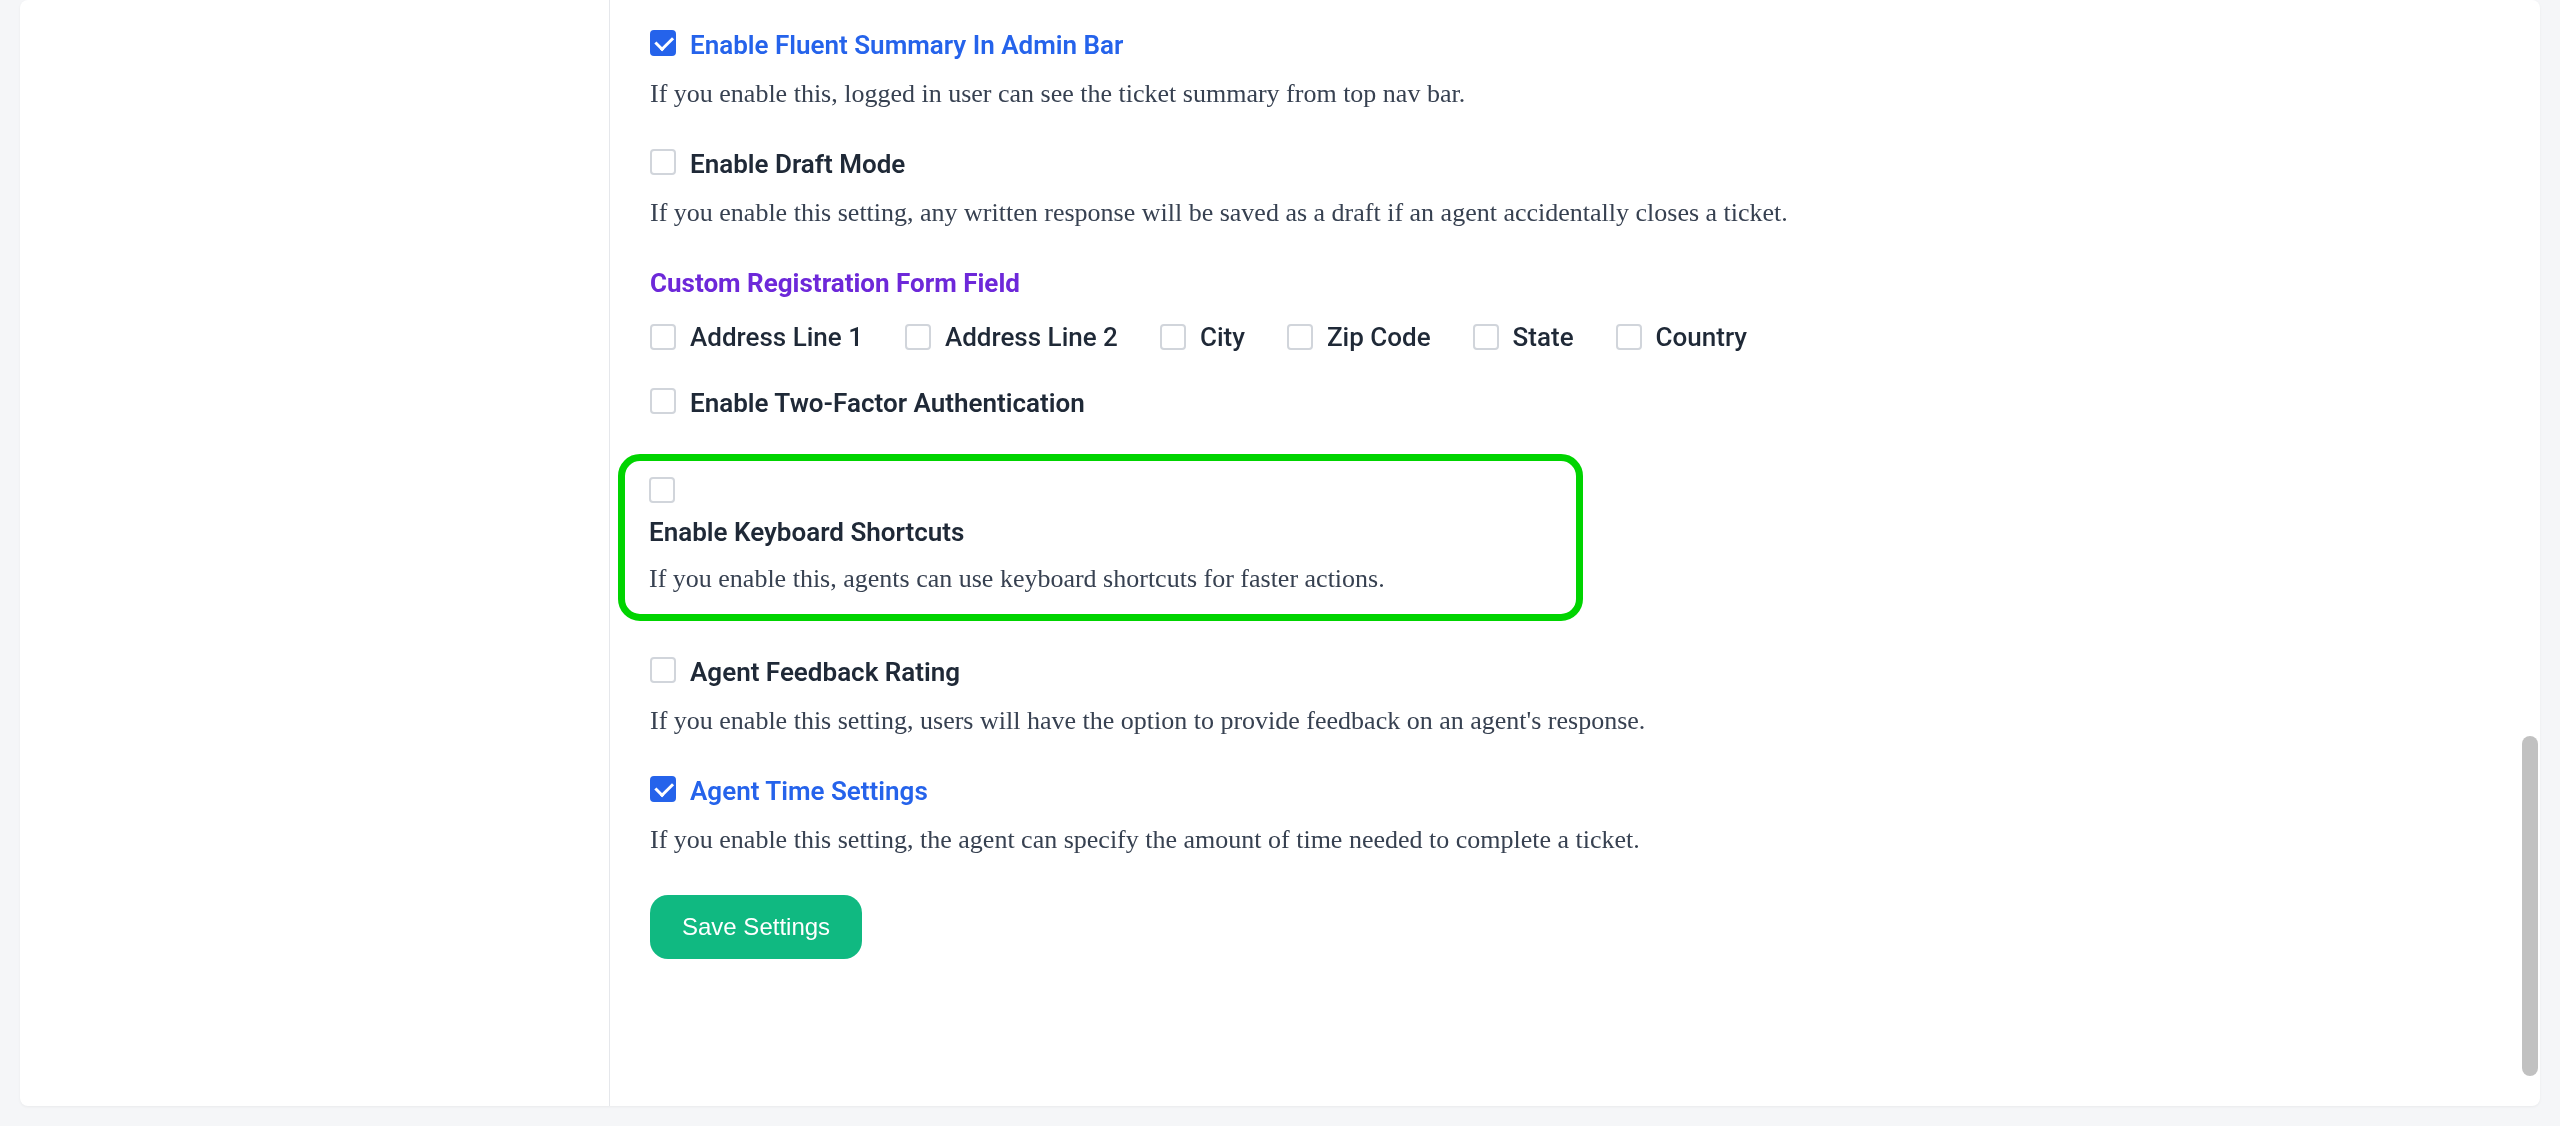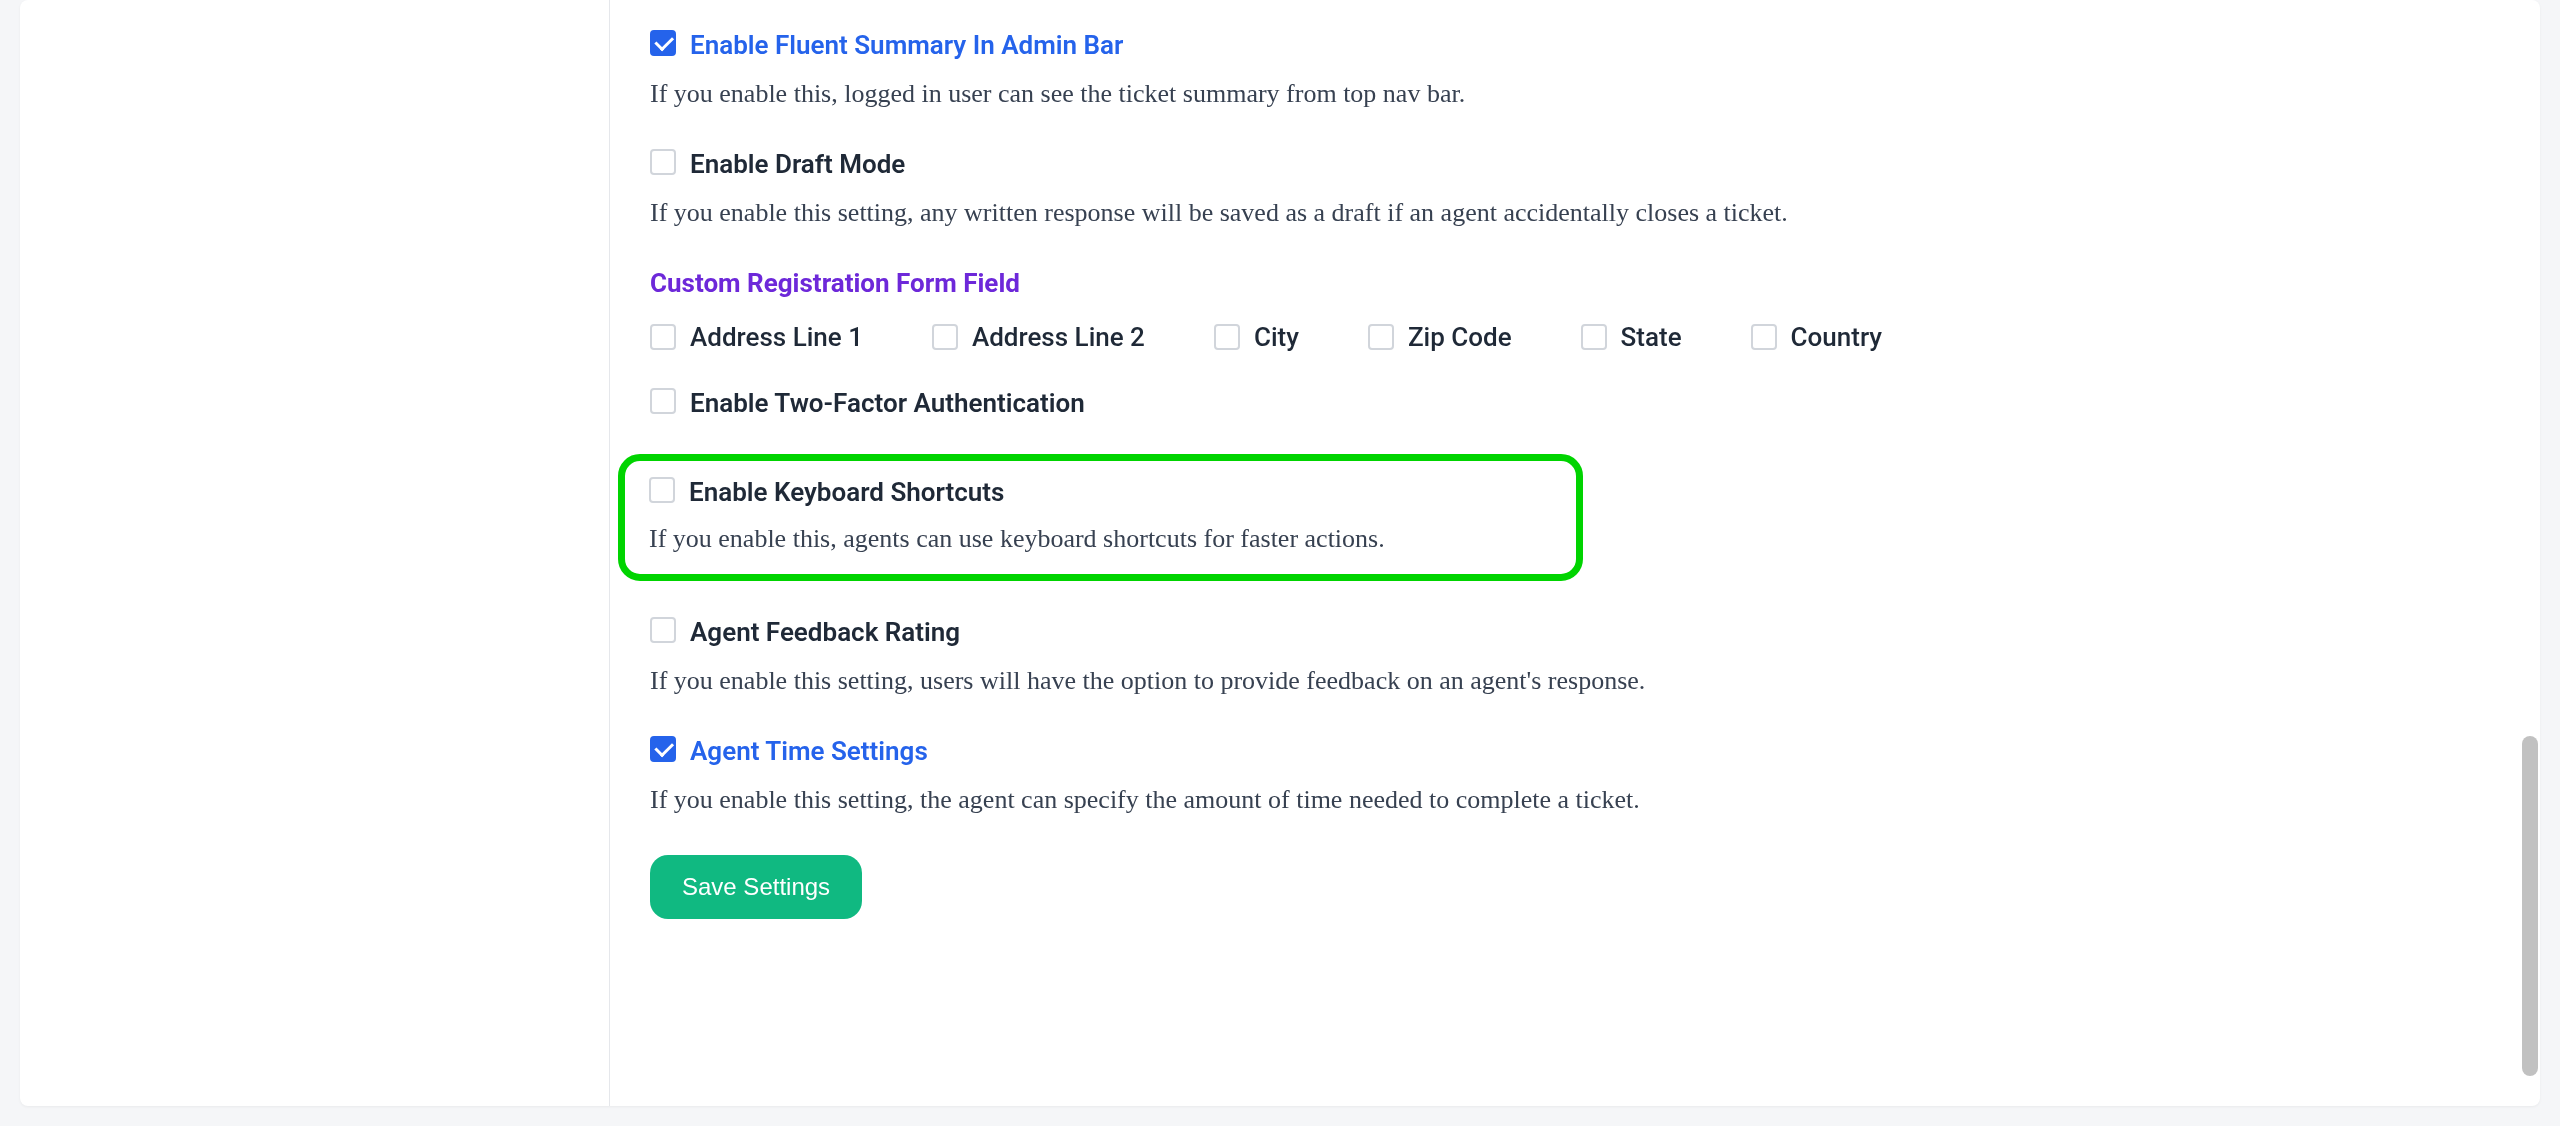--- a/index.html
+++ b/index.html
@@ -85,21 +85,21 @@
       font-family: Liberation Serif, serif;
     }
     .section-heading {
       font-size: 26px;
       font-weight: 700;
       color: #6d28d9;
       margin-bottom: 24px;
     }
     .form-fields-row {
       display: flex;
-      gap: 69px;
+      gap: 42px;
       flex-wrap: wrap;
       margin-bottom: 32px;
     }
     .form-field-item {
       display: flex;
       align-items: center;
       gap: 14px;
     }
     .form-field-label {
       font-size: 26px;
@@ -110,20 +110,21 @@
     .highlight-box {
       border: 7px solid #00d400;
       border-radius: 22px;
       padding: 16px 24px 16px 24px;
       margin-left: -32px;
       margin-bottom: 36px;
       width: 965px;
     }
     .highlight-box .checkbox-row {
       margin-bottom: 12px;
+      flex-direction: column;
     }
     .save-button {
       background: #10b981;
       color: #ffffff;
       border: none;
       padding: 18px 32px;
       font-size: 24px;
       font-weight: 500;
       border-radius: 18px;
       cursor: pointer;

